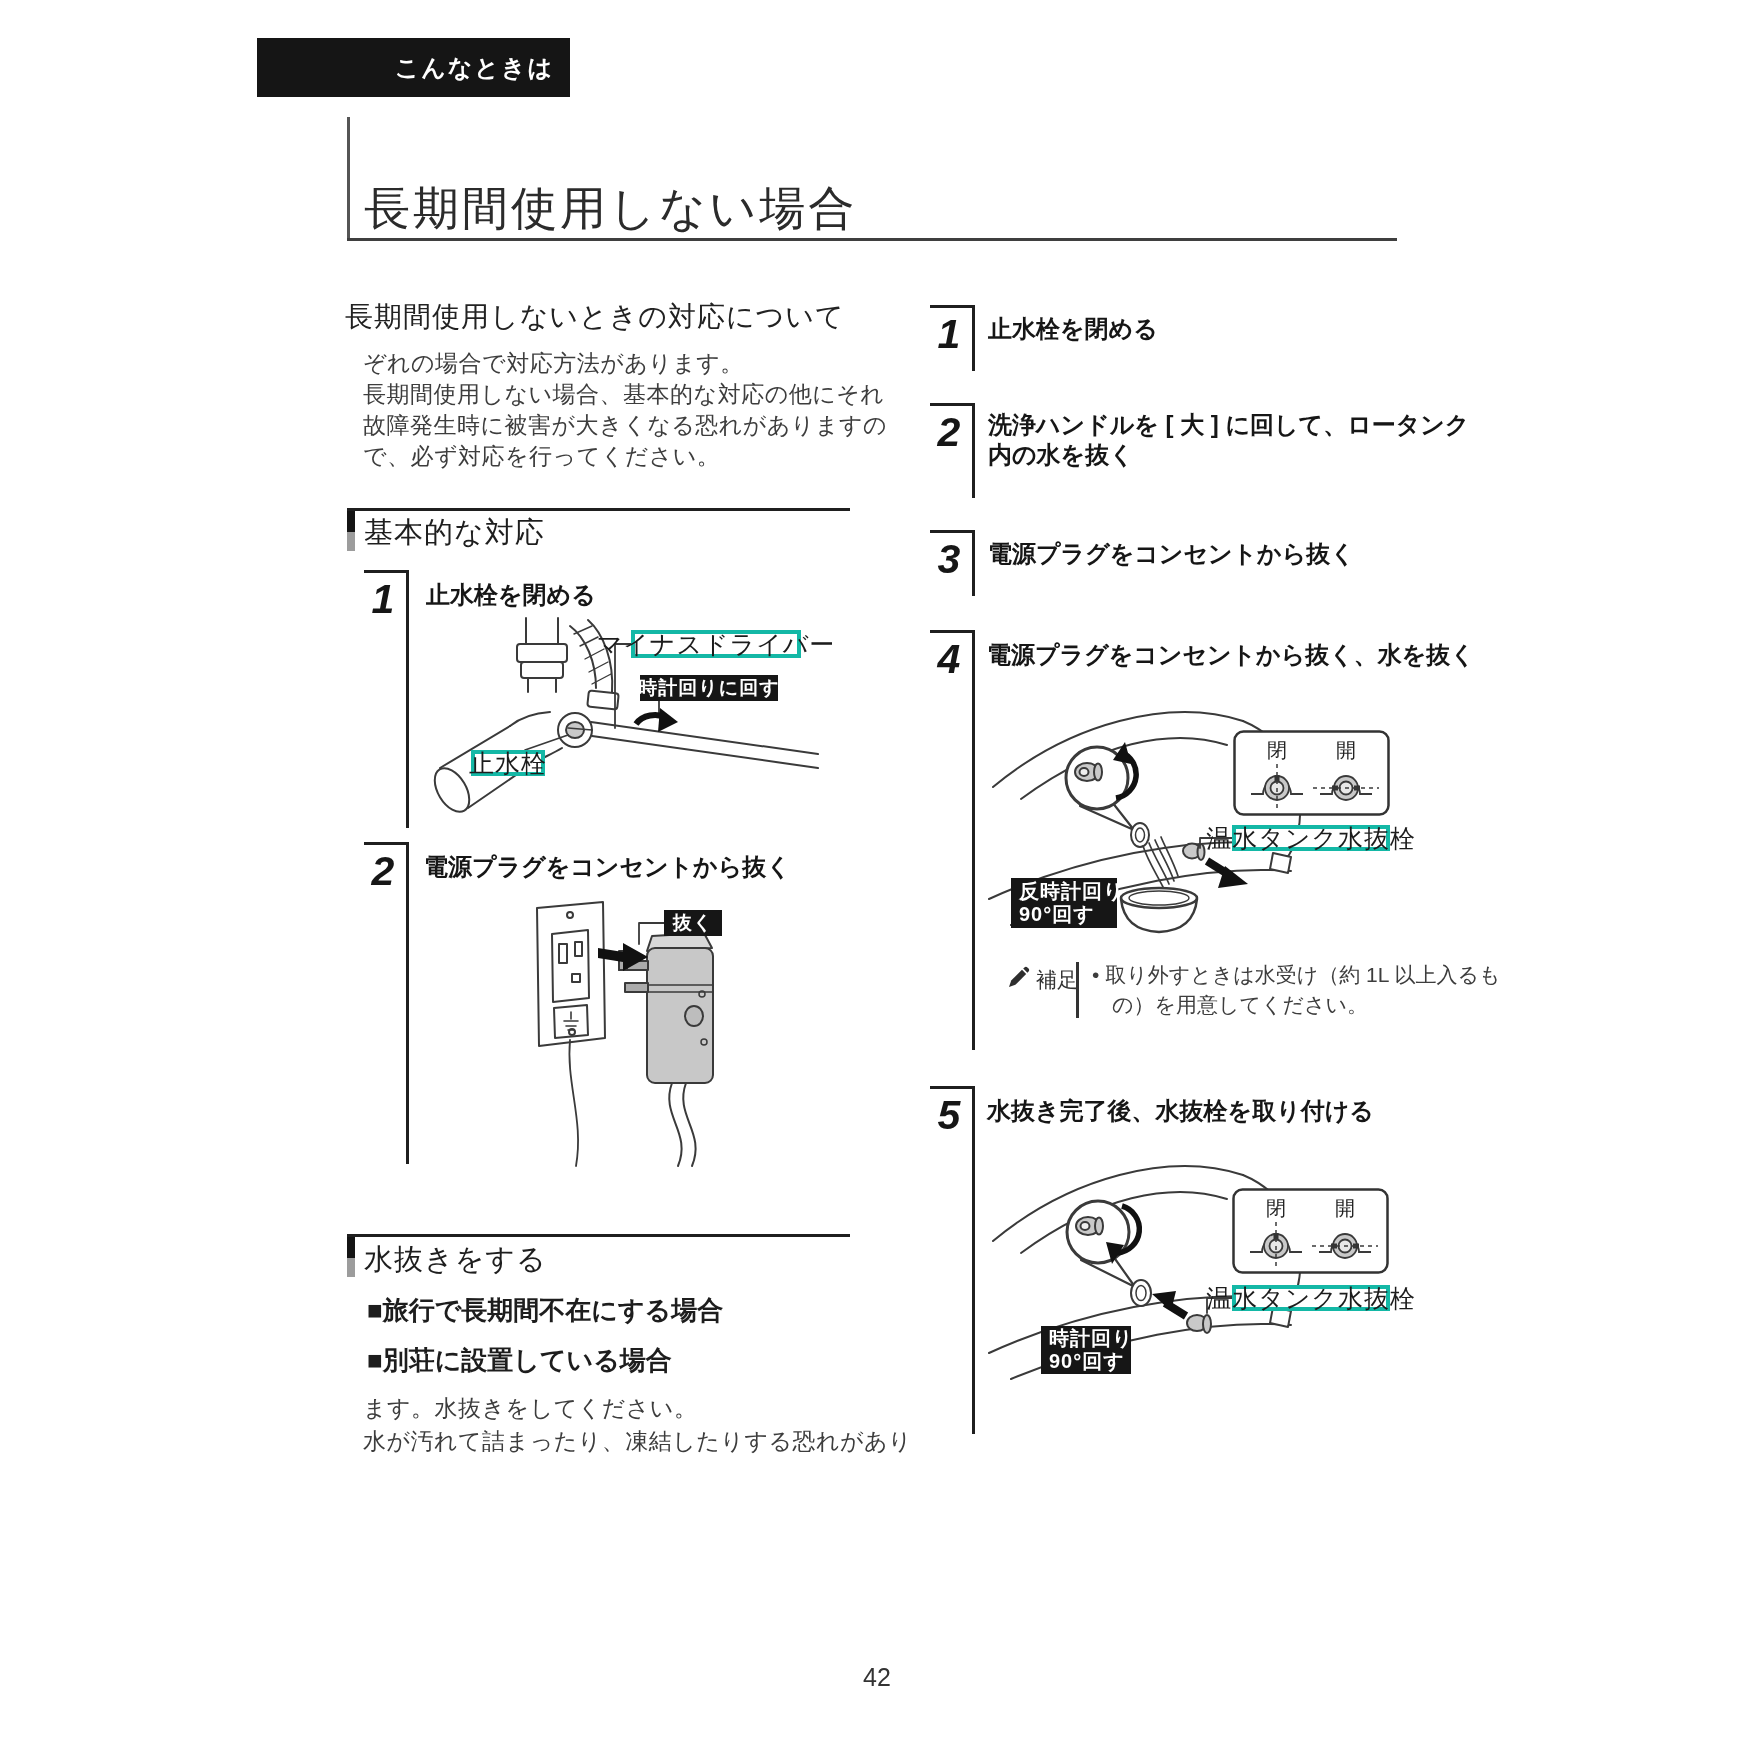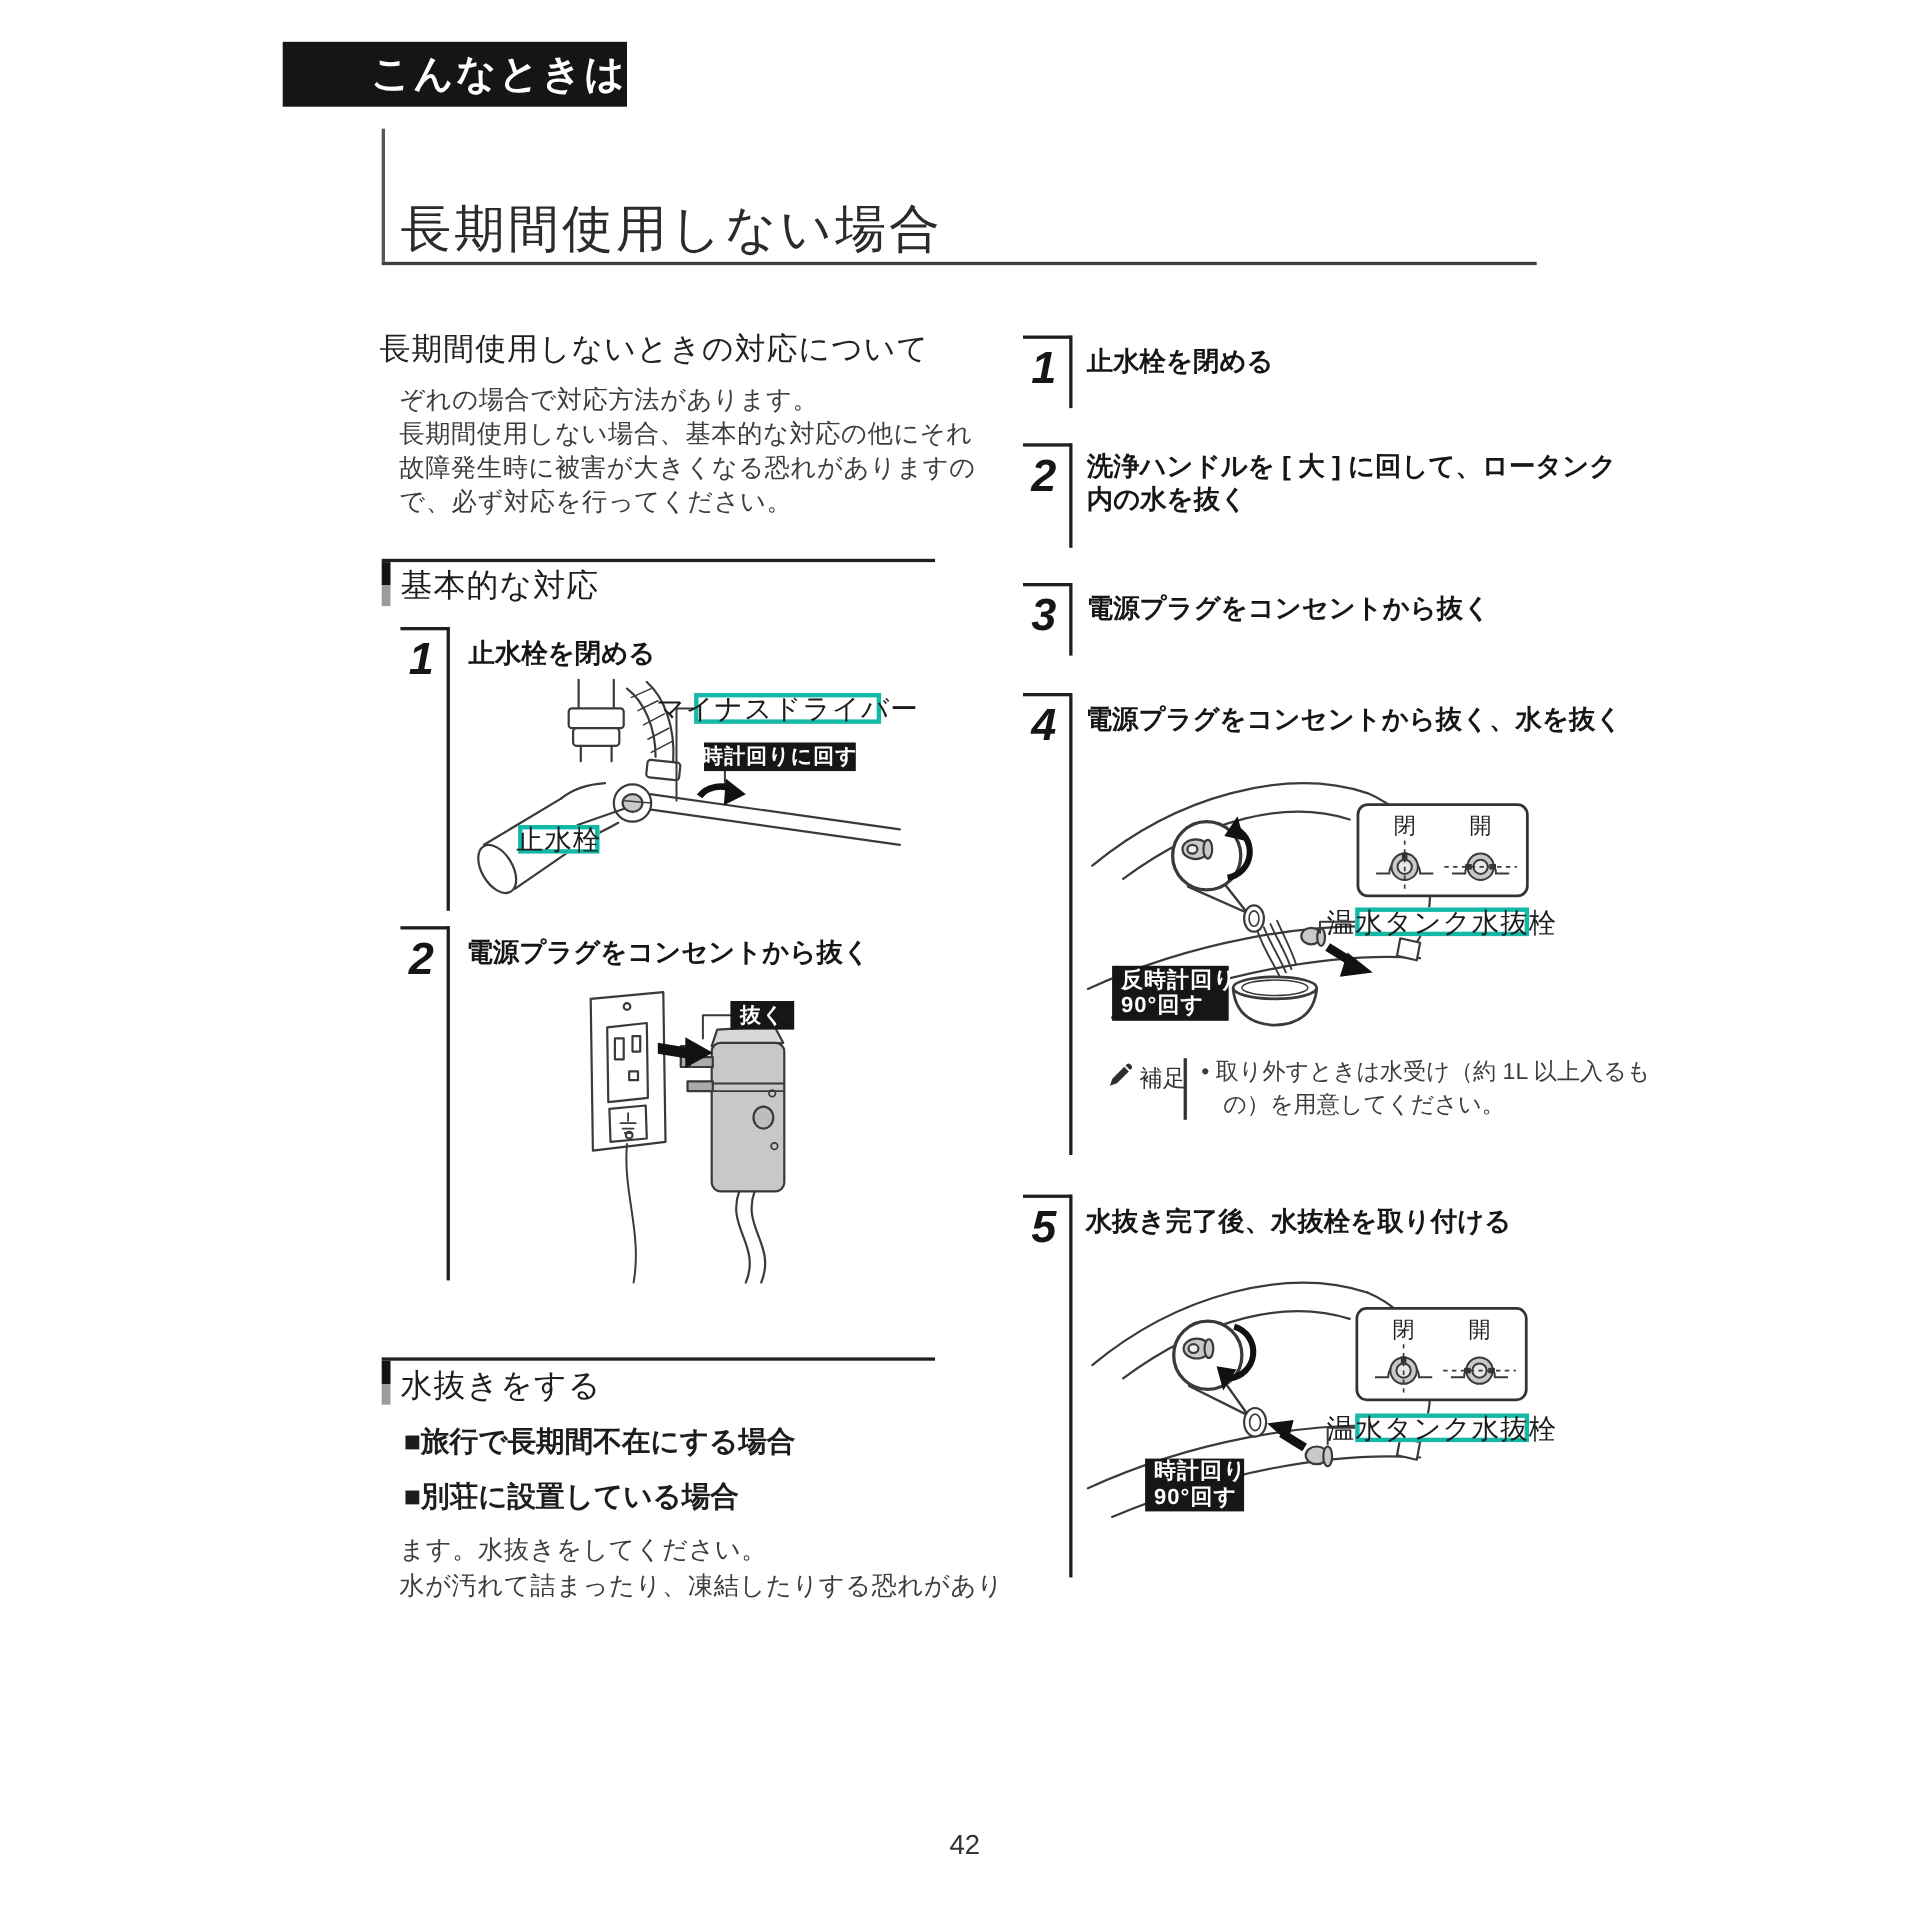--- a/index.html
+++ b/index.html
@@ -1,23 +1,23 @@
 <!DOCTYPE html>
 <html><head>
 <meta charset="utf-8">
 <style>
   * { margin:0; padding:0; box-sizing:border-box; }
   html,body { background:#ffffff; }
   body { font-family:"Liberation Sans","DejaVu Sans",sans-serif; }
   .page { position:relative; width:1754px; height:1754px; background:#ffffff; color:#222; overflow:hidden; }
   .abs { position:absolute; }
 
-  .banner { background:#151515; color:#fff; font-weight:bold; font-size:36px;
+  .banner { background:#151515; color:#fff; font-weight:bold; font-size:24px;
             display:flex; align-items:center; justify-content:flex-end;
-            letter-spacing:2px; }
+            padding-right:16px; letter-spacing:2px; }
 
   .page-title { font-size:46px; color:#2b2b2b; letter-spacing:3px; white-space:nowrap; }
   .vrule { background:#555; }
   .hrule { background:#3f3f3f; }
 
   .sec-rule { background:#1f1f1f; }
   .sec-bar  { background:linear-gradient(to bottom,#141414 0%,#141414 52%,#9c9c9c 52%,#9c9c9c 100%); }
   .sec-head { font-size:29px; color:#1e1e1e; letter-spacing:1px; white-space:nowrap; }
 
   .intro-head { font-size:28px; color:#222; letter-spacing:1px; white-space:nowrap; }

